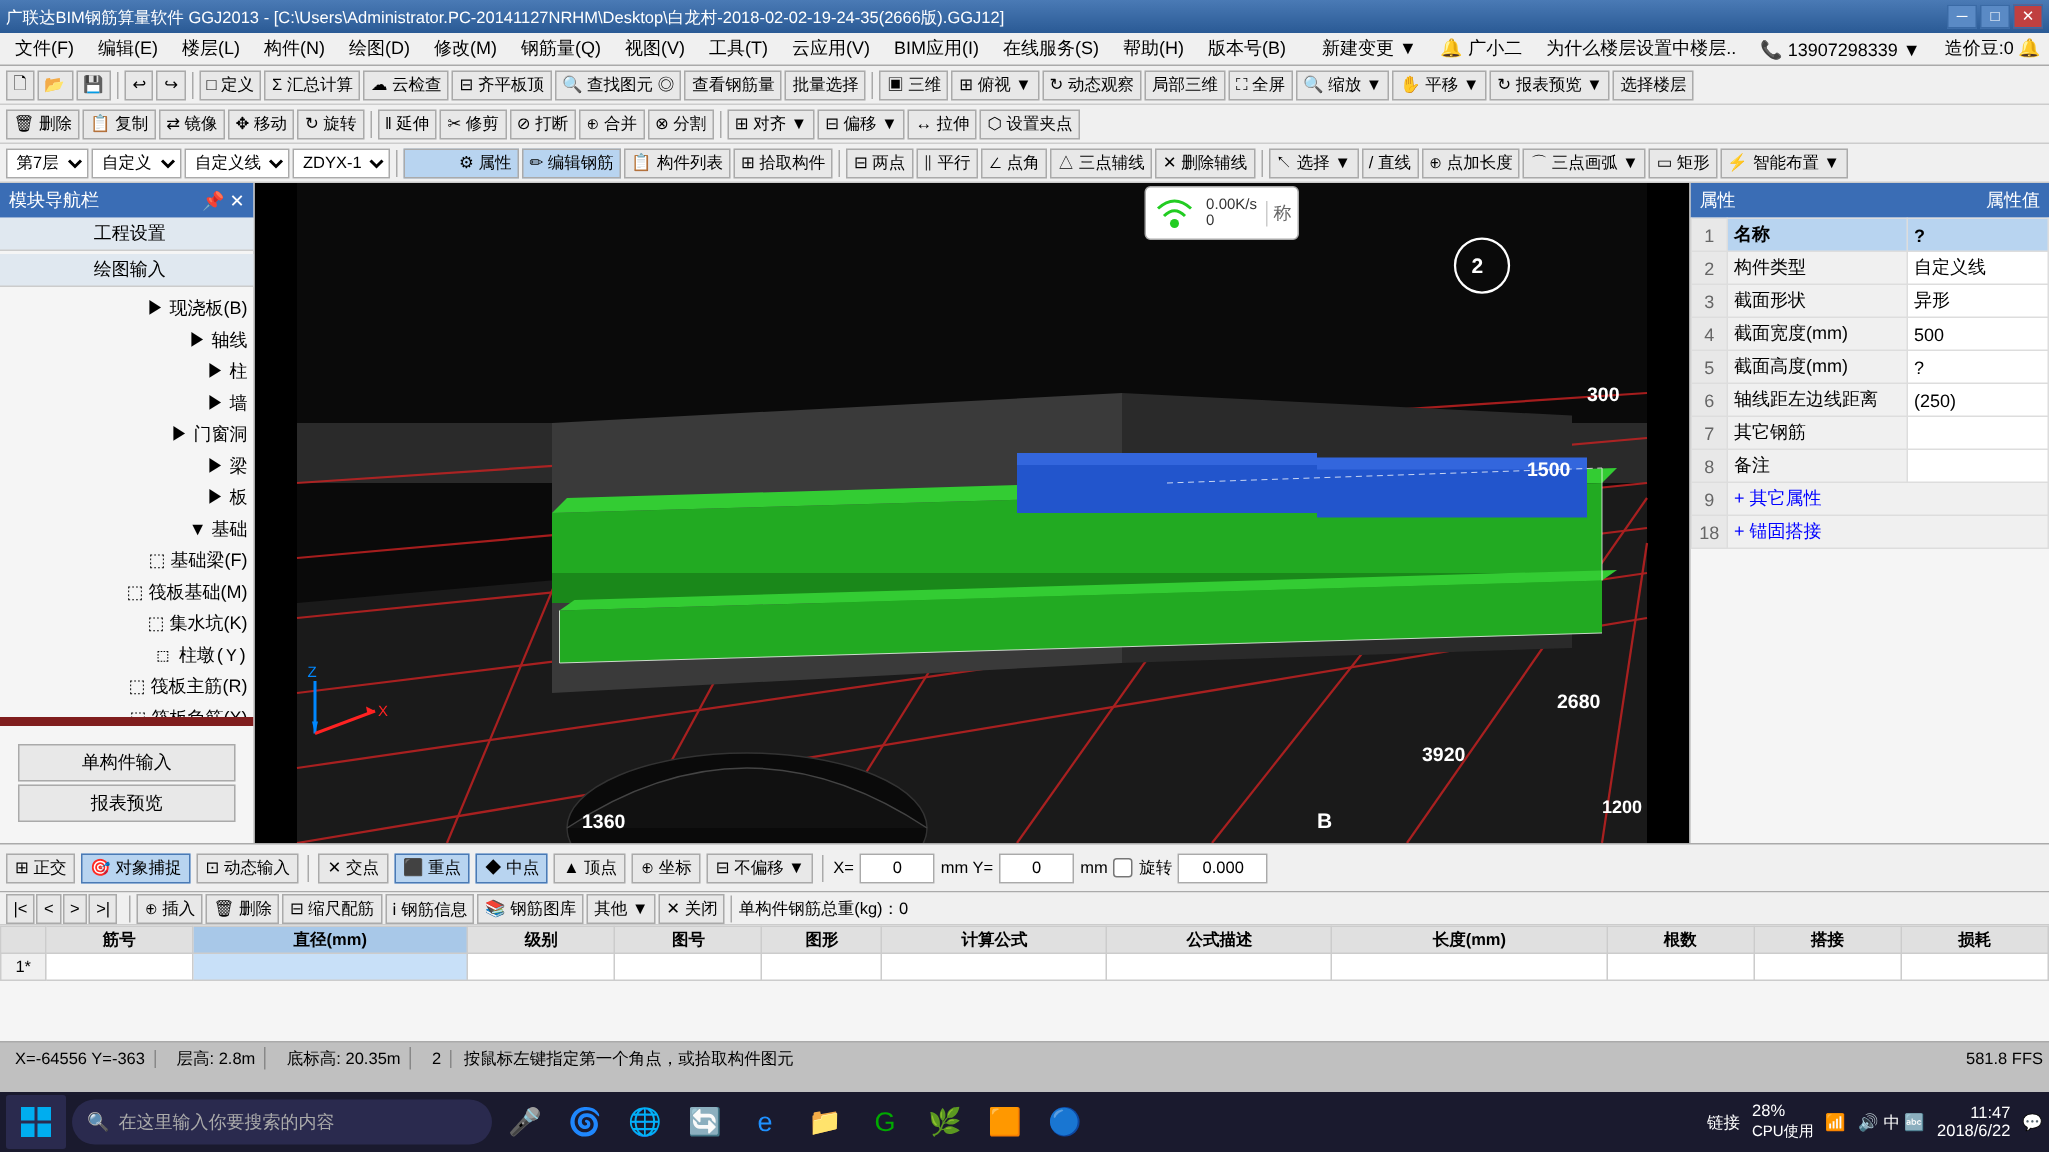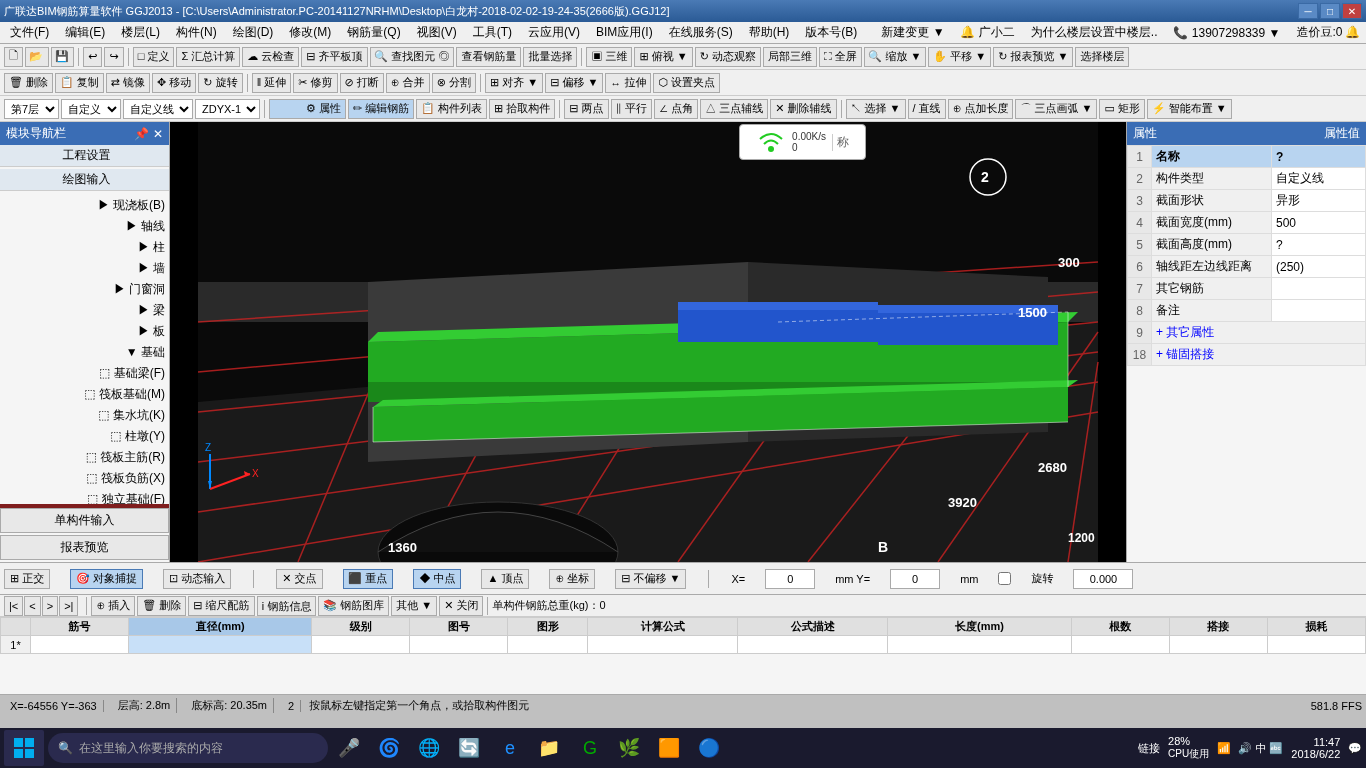--- a/index.html
+++ b/index.html
@@ -105,22 +105,22 @@
       font-size: 12px;
     }
     .tree-node {
       padding: 2px 4px 2px 8px;
       cursor: pointer;
       white-space: nowrap;
       overflow: hidden;
       text-align: right;
     }
     #sidebar-footer {
-      border-top: 4px solid #7f1d1d;
-      padding: 0;
+      border-top: 6px solid #7f1d1d;
+      padding: 12px;
     }
     .sidebar-footer-btn {
       display: block;
       width: 100%;
       text-align: center;
       padding: 3px;
       background: #e8e8e8;
       border: 1px solid #aaa;
       cursor: pointer;
       margin-bottom: 2px;
@@ -189,21 +189,21 @@
     }
 
     
     #bottom-area {
       height: 32px;
       background: #f0f0f0;
       border-top: 1px solid #aaa;
       display: flex;
       align-items: center;
       padding: 0 4px;
-      gap: 20px;
+      gap: 4px;
       font-size: 11px;
     }
     .snap-btn {
       padding: 1px 5px;
       background: #e8e8e8;
       border: 1px solid #aaa;
       cursor: pointer;
       font-size: 11px;
       height: 20px;
     }
@@ -338,21 +338,21 @@
 
     
     .wifi-panel {
       position: absolute;
       top: 2px;
       left: 50%;
       transform: translateX(-50%);
       background: white;
       border: 1px solid #aaa;
       border-radius: 4px;
-      padding: 2px 16px;
+      padding: 2px 4px;
       display: flex;
       align-items: center;
       gap: 6px;
       font-size: 11px;
       z-index: 20;
     }
   </style>
 </head>
 <body>
 
@@ -484,21 +484,21 @@
       <div class="tree-node">▶ 轴线</div>
       <div class="tree-node">▶ 柱</div>
       <div class="tree-node">▶ 墙</div>
       <div class="tree-node">▶ 门窗洞</div>
       <div class="tree-node">▶ 梁</div>
       <div class="tree-node">▶ 板</div>
       <div class="tree-node">▼ 基础</div>
       <div class="tree-node" style="padding-left:20px;">⬚ 基础梁(F)</div>
       <div class="tree-node" style="padding-left:20px;">⬚ 筏板基础(M)</div>
       <div class="tree-node" style="padding-left:20px;">⬚ 集水坑(K)</div>
-      <div class="tree-node" style="">⬚ 柱墩(Y)</div>
+      <div class="tree-node" style="font-family:Liberation Mono, monospace;">⬚ 柱墩(Y)</div>
       <div class="tree-node" style="padding-left:20px;">⬚ 筏板主筋(R)</div>
       <div class="tree-node" style="padding-left:20px;">⬚ 筏板负筋(X)</div>
       <div class="tree-node" style="padding-left:20px;">⬚ 独立基础(F)</div>
 
     </div>
     <div id="sidebar-footer">
       <div class="sidebar-footer-btn">单构件输入</div>
       <div class="sidebar-footer-btn">报表预览</div>
     </div>
   </div>

